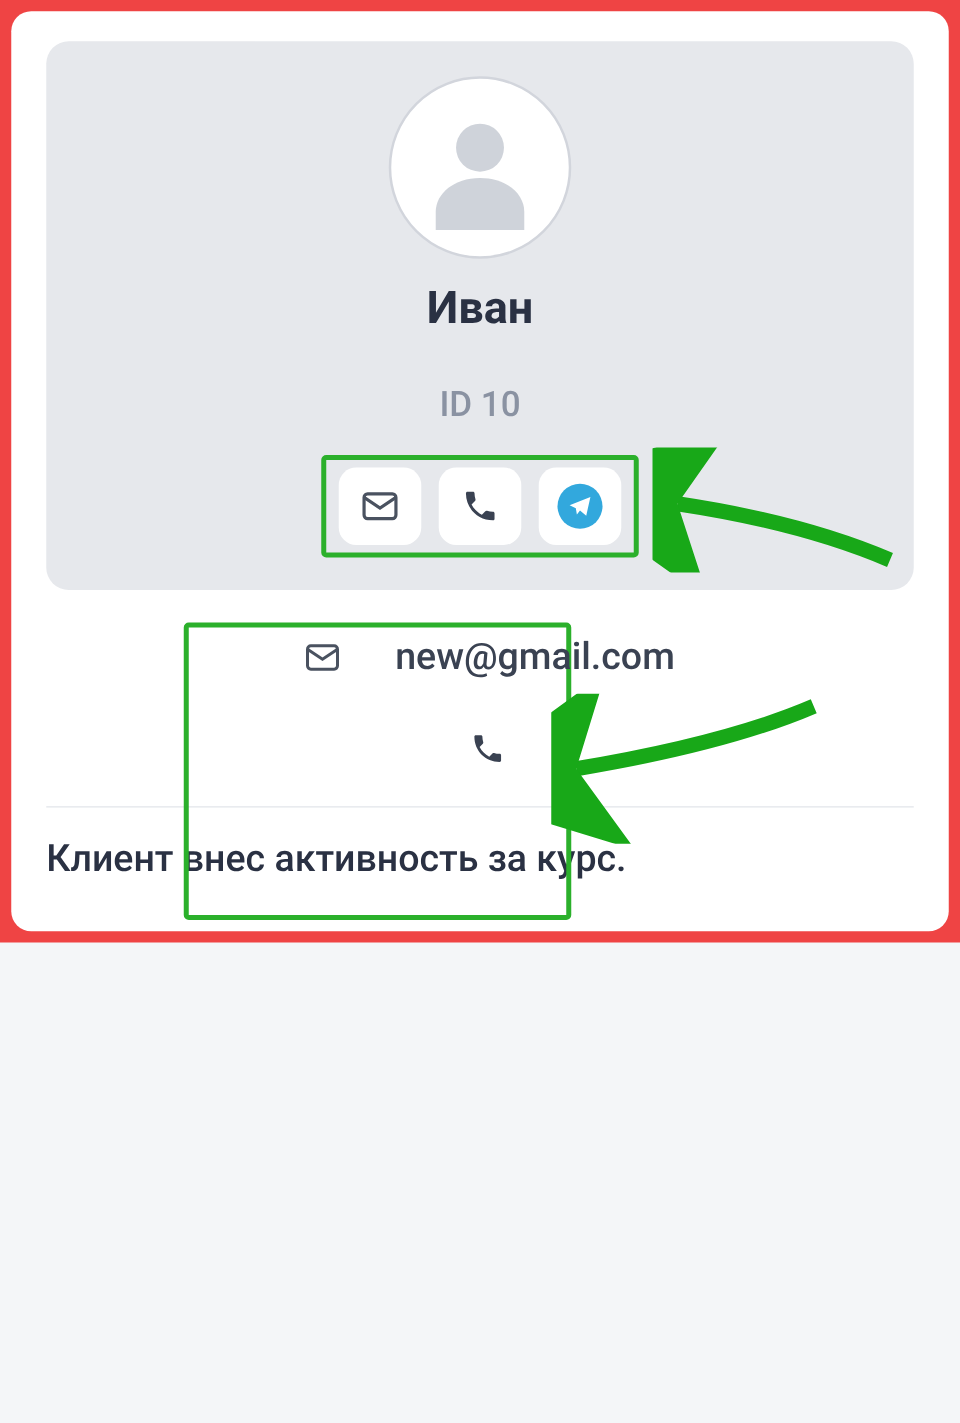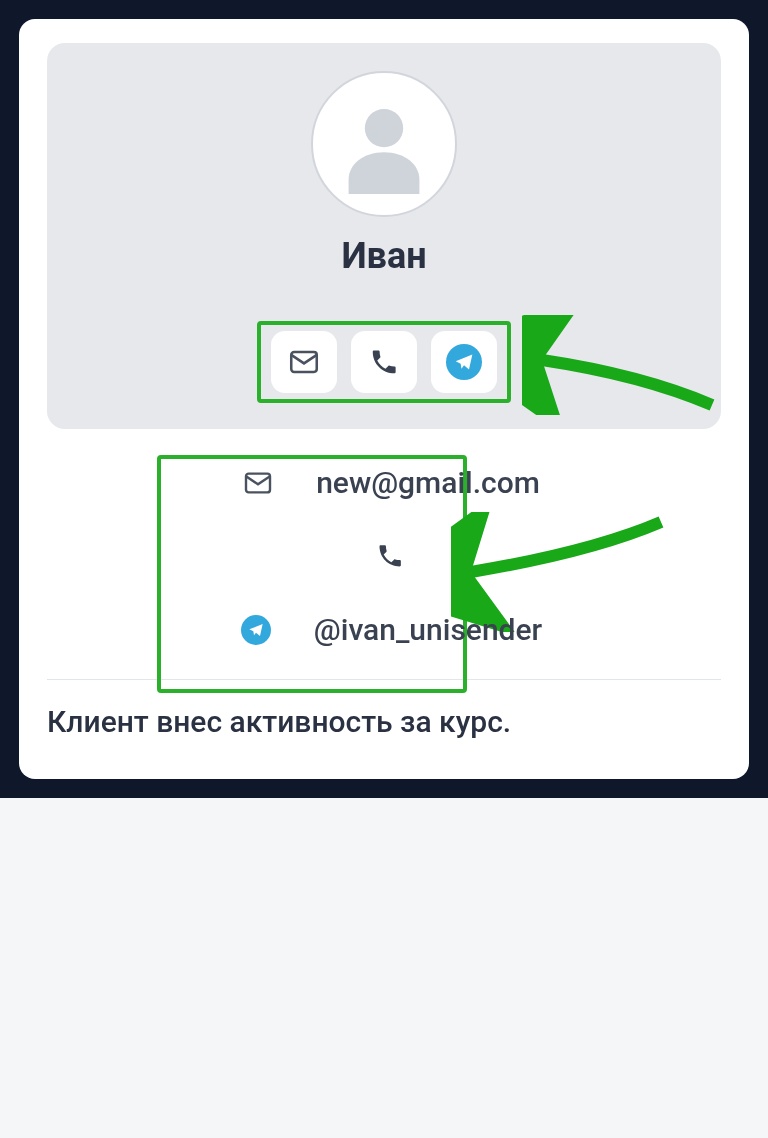--- a/index.html
+++ b/index.html
@@ -4,22 +4,22 @@
 <style>
   * { box-sizing: border-box; margin: 0; padding: 0; }
   html, body {
     width: 768px;
     height: 1138px;
     font-family: -apple-system, BlinkMacSystemFont, "Segoe UI", Roboto, Helvetica, Arial, sans-serif;
     background: #f4f6f8;
     color: #2a3143;
   }
   .page {
-    padding: 19px;
-    background: #0f172a;
+    padding: 9px;
+    background: #ef4444;
   }
   .card {
     background: #ffffff;
     border-radius: 16px;
     padding: 24px 28px 40px 28px;
   }
   .hero {
     background: #e6e8ec;
     border-radius: 18px;
     padding: 28px 24px 26px 24px;
@@ -148,20 +148,21 @@
   <div class="card">
 
     <div class="hero">
       <div class="avatar-wrap">
         <svg viewBox="0 0 24 24" fill="#cfd3da">
           <circle cx="12" cy="8.2" r="4.6"></circle>
           <path d="M12 14c-5 0-8.5 3-8.5 6.5V24h17v-3.5C20.5 17 17 14 12 14z"></path>
         </svg>
       </div>
       <div class="name">Иван</div>
+      <div class="meta">ID 10</div>
 
       <div class="action-row-wrap">
         <div class="action-highlight">
           <div class="action-btn">
             <svg width="34" height="34" viewBox="0 0 24 24" fill="none" stroke="#4a5260" stroke-width="1.8">
               <rect x="3" y="5" width="18" height="14" rx="2"></rect>
               <path d="M3 7l9 6 9-6"></path>
             </svg>
           </div>
           <div class="action-btn">
@@ -213,30 +214,20 @@
         <svg class="arrow-svg" style="left: 400px; top: -30px;" width="220" height="120">
           <defs>
             <marker id="ah2" markerWidth="12" markerHeight="12" refX="3" refY="6" orient="auto">
               <path d="M0,0 L12,6 L0,12 L3,6 z" fill="#18a818"></path>
             </marker>
           </defs>
           <path d="M210 10 Q 140 40 20 60" stroke="#18a818" stroke-width="12" fill="none" marker-end="url(#ah2)"></path>
         </svg>
       </div>
 
-      <div class="contact-row">
-        <span class="contact-icon">
-          <span class="tg-circle-xs">
-            <svg width="16" height="16" viewBox="0 0 24 24" fill="#ffffff">
-              <path d="M2 11l20-8-4 18-6-5-3 4-1-6z"></path>
-            </svg>
-          </span>
-        </span>
-        <span>@ivan_unisender</span>
-      </div>
     </div>
 
     <hr class="divider">
 
     <div>
       <div class="pinned-text">Клиент внес активность за курс.</div>
     </div>
 
   </div>
 </div>

